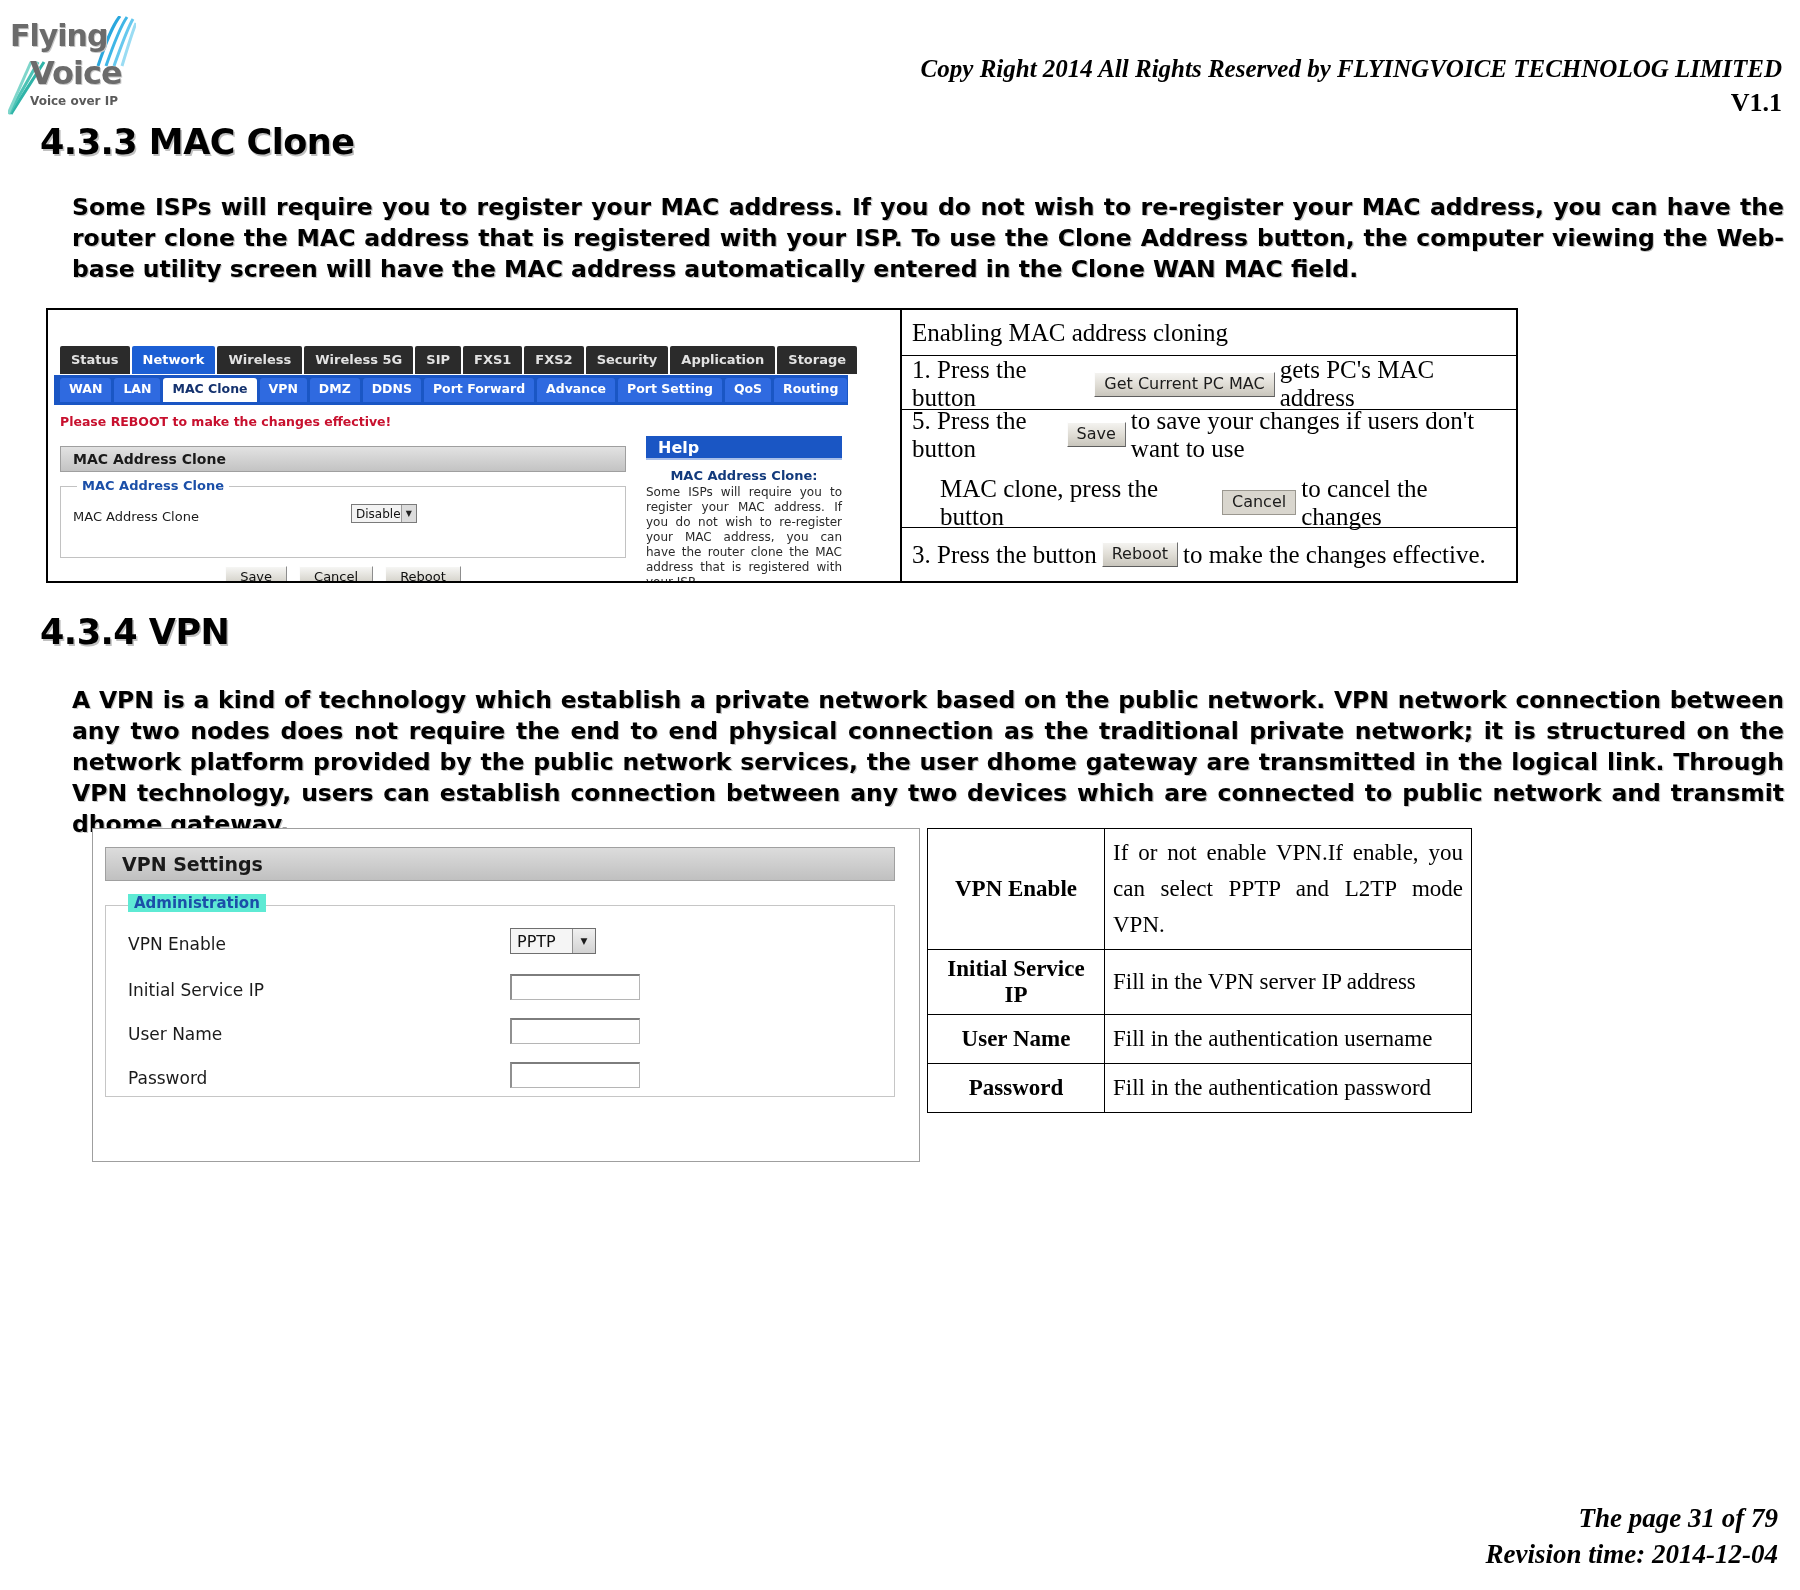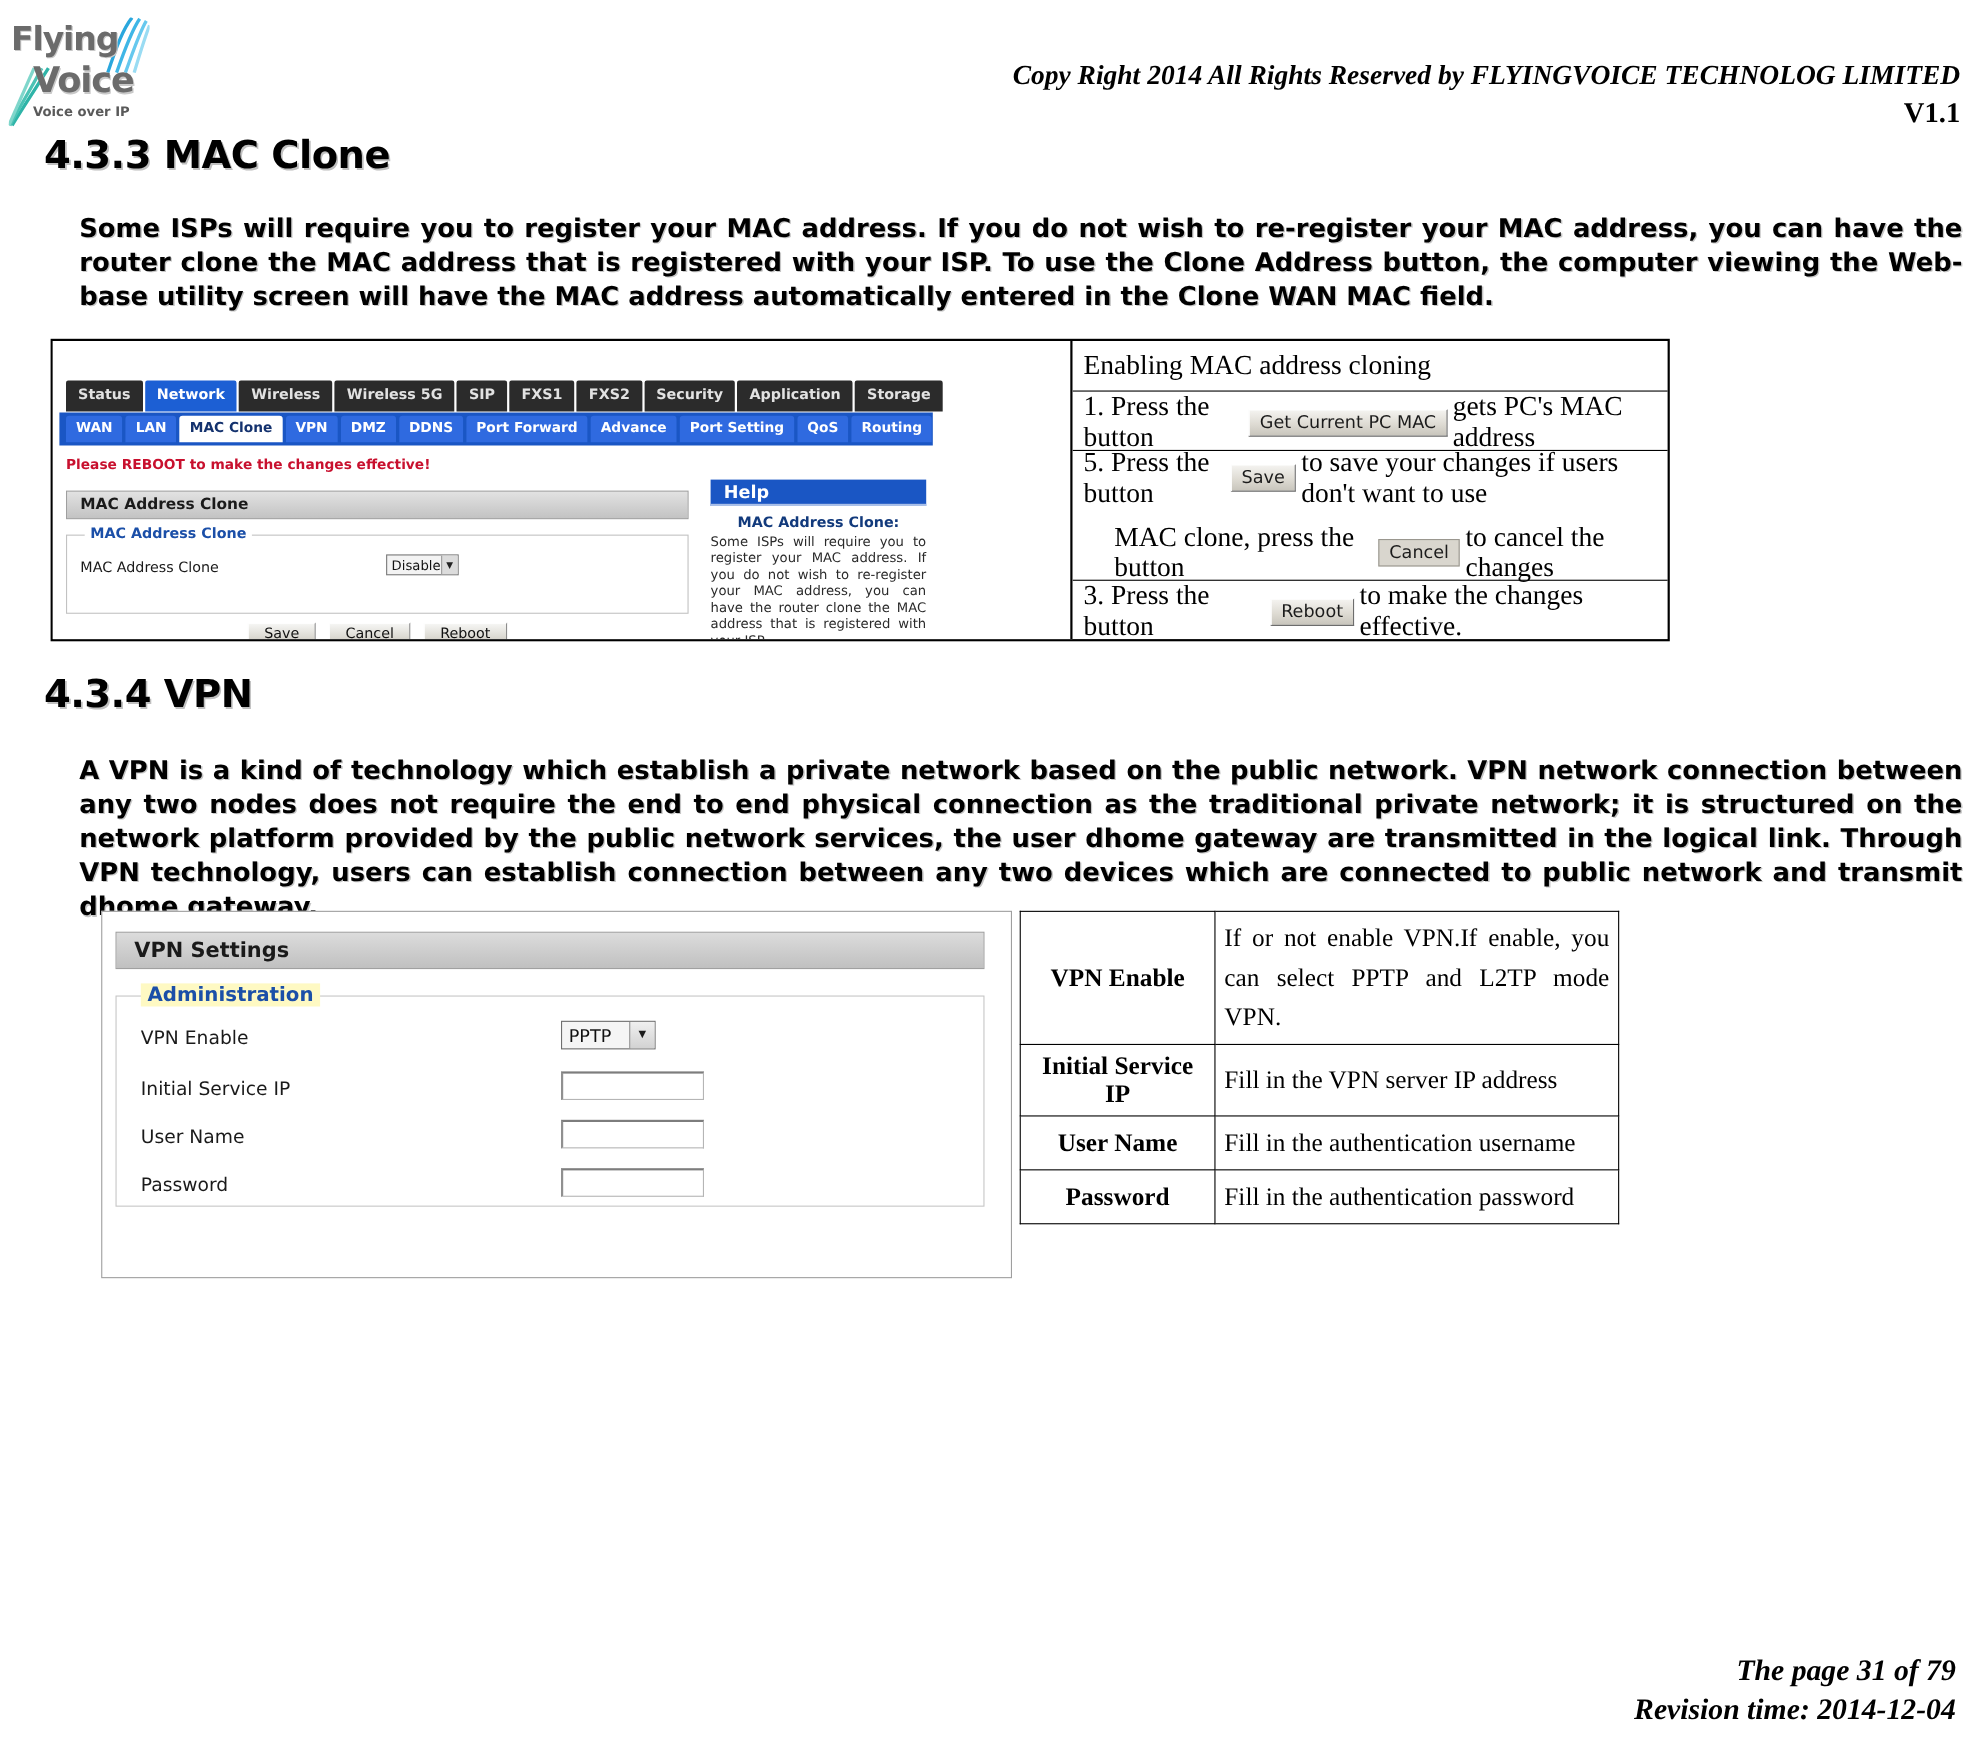--- a/index.html
+++ b/index.html
@@ -111,21 +111,21 @@
     position: absolute;
     left: 46px;
     top: 308px;
     width: 1472px;
     height: 275px;
     border: 2px solid #000;
     box-sizing: border-box;
     display: flex;
   }
   .mac-shot-cell {
-    width: 927px;
+    width: 854px;
     box-sizing: border-box;
     border-right: 2px solid #000;
     position: relative;
     overflow: hidden;
     background: #fff;
   }
   .mac-steps-cell {
     flex: 1;
     box-sizing: border-box;
     display: flex;
@@ -347,22 +347,22 @@
     font-size: 19px; font-weight: bold; color:#1a1a1a;
   }
   .vpn-fieldset {
     position: absolute; left: 12px; top: 76px;
     width: 790px; height: 192px;
     border: 1px solid #c6c6c6;
     box-sizing: border-box;
   }
   .vpn-legend {
     position:absolute; left: 22px; top: -12px;
-    background:#fef9c3; padding: 0 6px;
-    color:#1b4fa8; font-size: 18px; font-weight:bold;
+    background:#5eead4; padding: 0 6px;
+    color:#1b4fa8; font-size: 15px; font-weight:bold;
   }
   .vpn-row-label {
     position: absolute;
     left: 22px;
     font-size: 17px;
     color: #1a1a1a;
   }
   .vpn-input {
     position: absolute;
     left: 404px;

